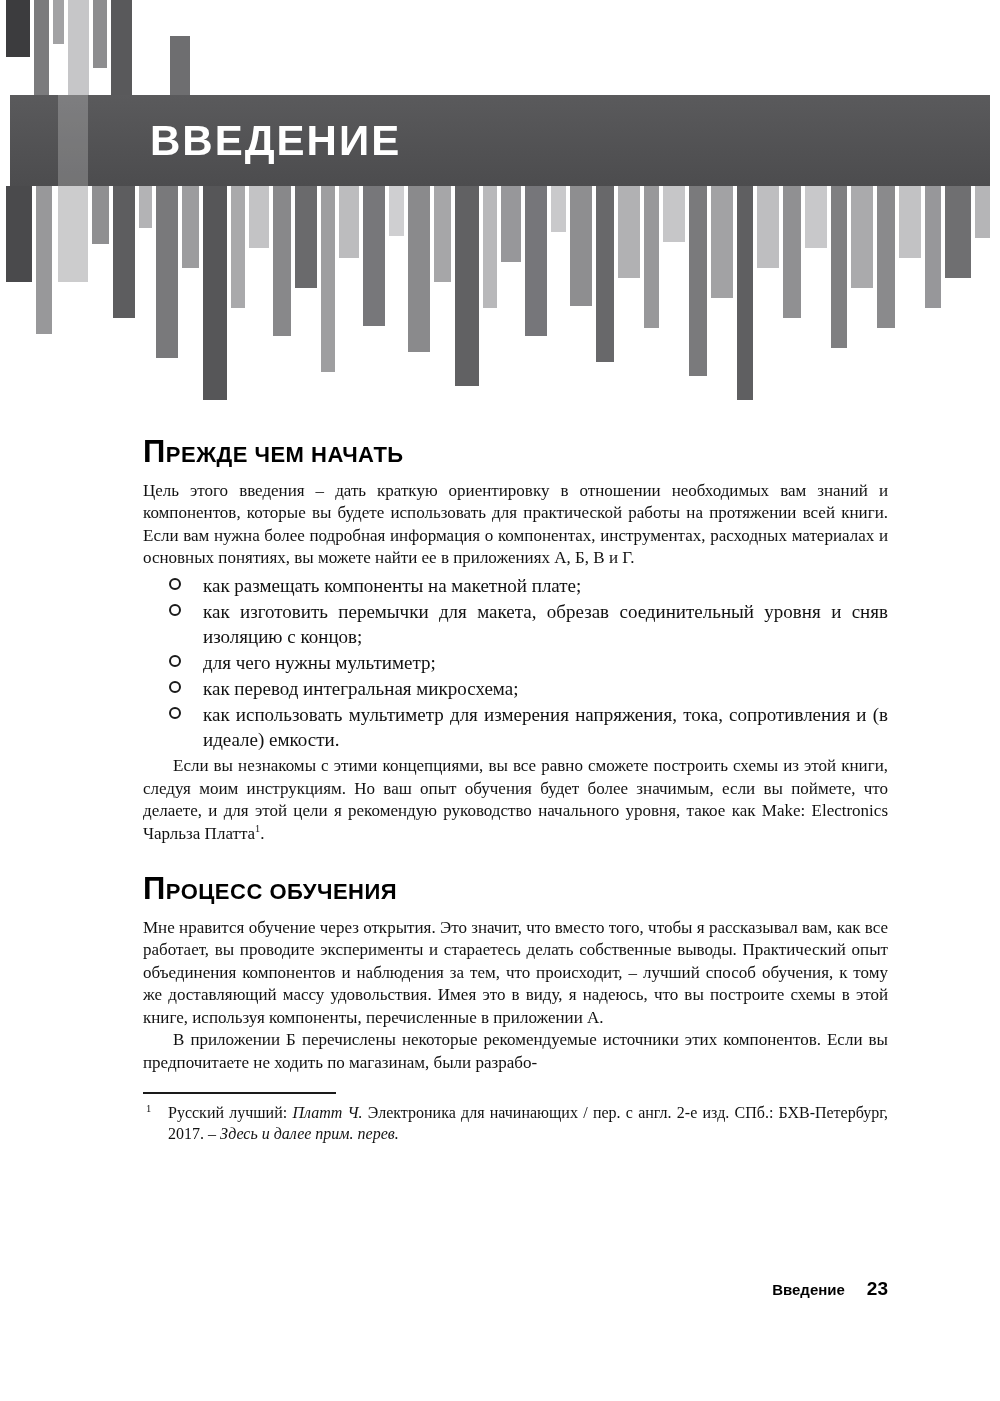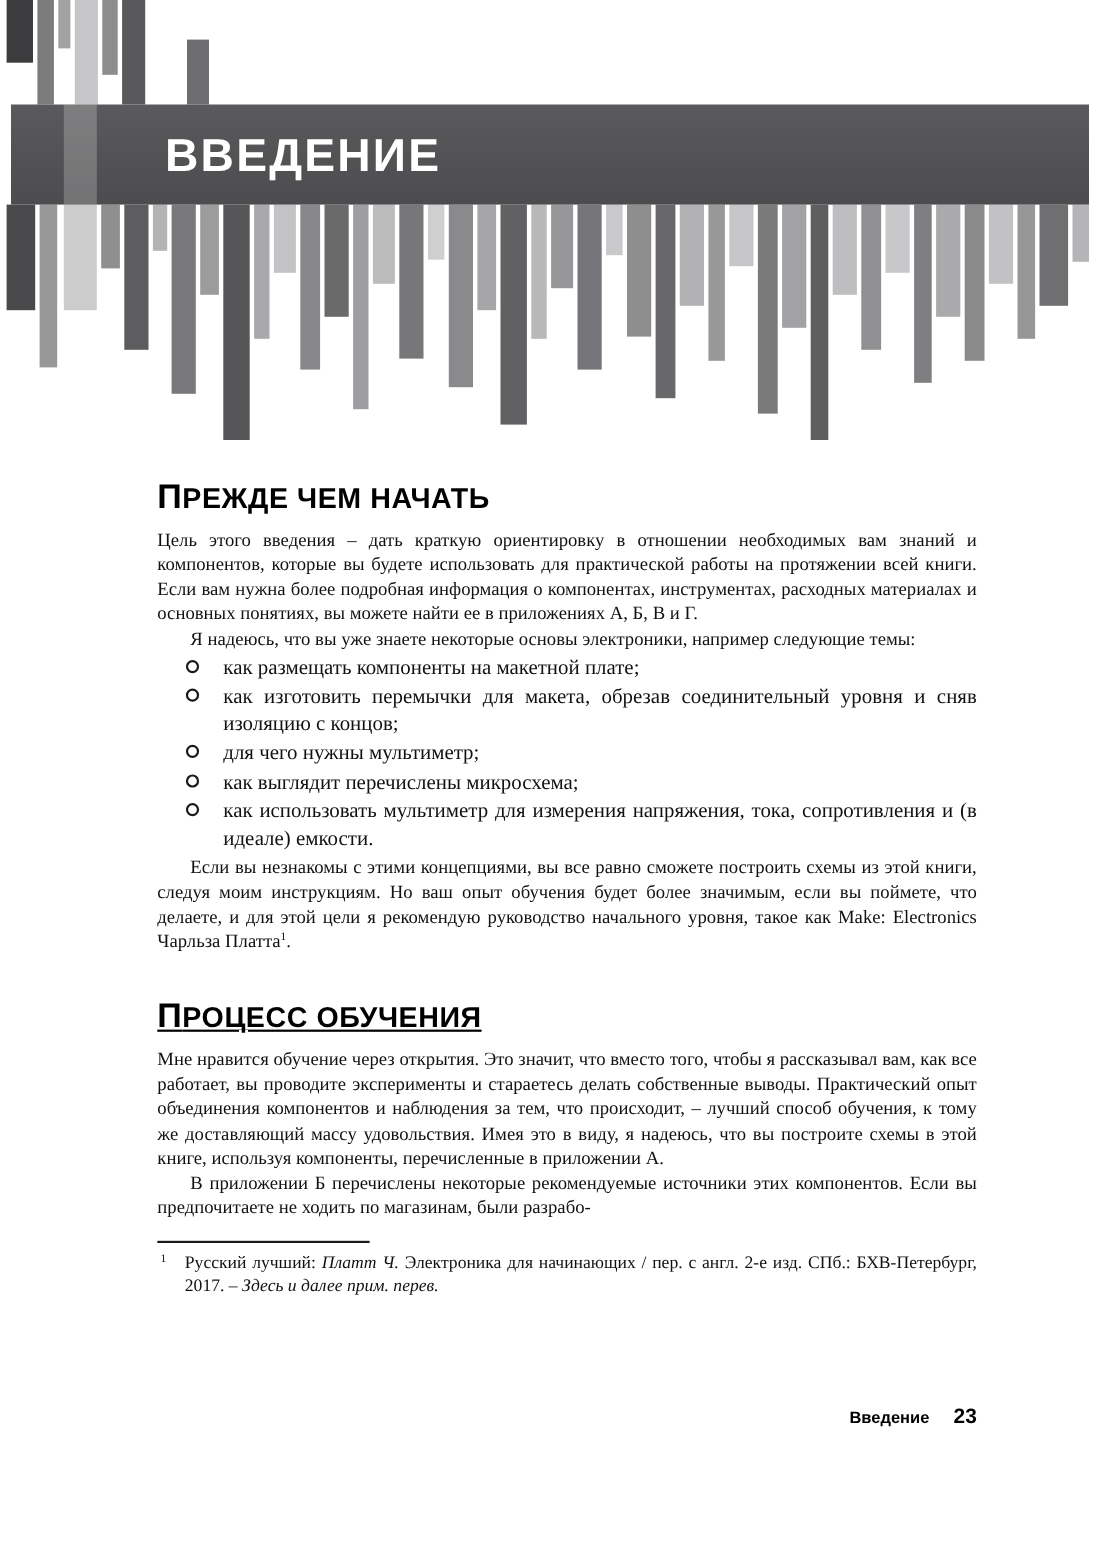--- a/index.html
+++ b/index.html
@@ -25,26 +25,26 @@
     font-family: "Liberation Sans", sans-serif;
     font-weight: bold; font-size: 42px; color: #ffffff;
     letter-spacing: 2px; padding-left: 140px;
   }
 
   
   .content { width: 745px; margin-left: 143px; }
 
   h2.sec {
     font-family: "Liberation Sans", sans-serif;
-    font-weight: bold; font-size: 26px; color: #000;
+    font-weight: bold; font-size: 22px; color: #000;
     text-transform: uppercase; letter-spacing: 0.5px;
     margin: 34px 0 10px 0;
   }
   h2.sec::first-letter { font-size: 31px; }
-  h2.sec.second { margin-top: 39px; text-decoration: underline; }
+  h2.sec.second { margin-top: 26px; }
 
   p { margin: 0; text-align: justify; font-size: 17px; line-height: 1.32; }
   p.indent { text-indent: 30px; }
 
   ul.blist { list-style: none; margin: 3px 0; padding: 0 0 0 26px; }
   ul.blist li {
     position: relative; padding-left: 34px; margin: 1px 0;
     text-align: justify; font-size: 19px; line-height: 1.32;
   }
   .bullet-circle {
@@ -134,38 +134,37 @@
     <div class="band" style="background: linear-gradient(rgb(90, 90, 92), rgb(76, 76, 78));">
       <div class="band-title">ВВЕДЕНИЕ</div>
     </div>
   </div>
 
   <div class="content">
 
     <h2 class="sec">Прежде чем начать</h2>
 
     <p>Цель этого введения – дать краткую ориентировку в отношении необходимых вам знаний и компонентов, которые вы будете использовать для практической работы на протяжении всей книги. Если вам нужна более подробная информация о компонентах, инструментах, расходных материалах и основных понятиях, вы можете найти ее в приложениях А, Б, В и Г.</p>
-    <p class="indent">Я надеюсь, что вы уже знаете некоторые основы электроники, например следующие темы:</p>
 
     <ul class="blist">
       <li>
         <span class="bullet-circle"></span>
         <span>как размещать компоненты на макетной плате;</span>
       </li>
       <li>
         <span class="bullet-circle"></span>
         <span>как изготовить перемычки для макета, обрезав соединительный уровня и сняв изоляцию с концов;</span>
       </li>
       <li>
         <span class="bullet-circle"></span>
         <span>для чего нужны мультиметр;</span>
       </li>
       <li>
         <span class="bullet-circle"></span>
-        <span>как выглядит перечислены микросхема;</span>
+        <span>как перевод интегральная микросхема;</span>
       </li>
       <li>
         <span class="bullet-circle"></span>
         <span>как использовать мультиметр для измерения напряжения, тока, сопротивления и (в идеале) емкости.</span>
       </li>
     </ul>
 
     <p class="indent">
       <span>Если вы незнакомы с этими концепциями, вы все равно сможете построить схемы из этой книги, следуя моим инструкциям. Но ваш опыт обучения будет более значимым, если вы поймете, что делаете, и для этой цели я рекомендую руководство начального уровня, такое как Make: Electronics Чарльза Платта</span><sup>1</sup><span>.</span>
     </p>

